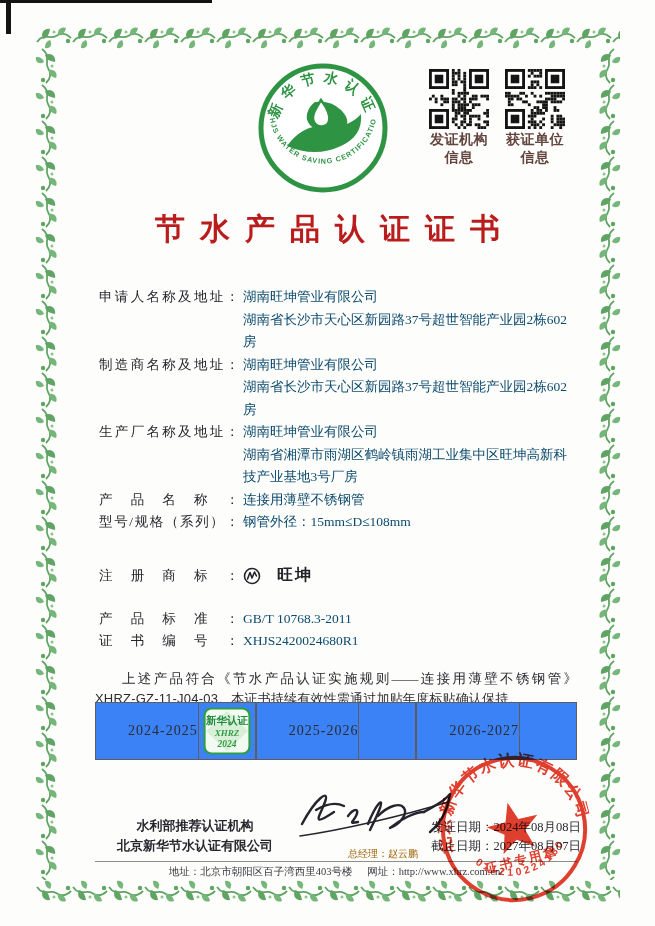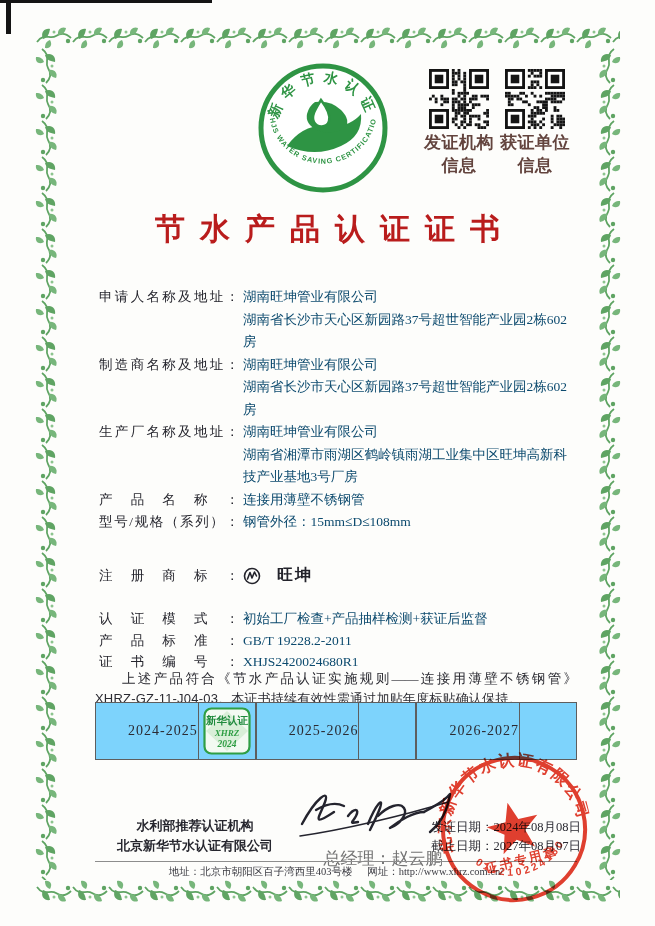--- a/index.html
+++ b/index.html
@@ -16,21 +16,21 @@
   .frame-top{left:36px;top:26px;width:584px;height:24px;}
   .frame-bottom{left:36px;top:879px;width:584px;height:24px;transform:scaleY(-1);}
   .frame-left{left:34px;top:48px;width:24px;height:832px;flex-direction:column;align-items:center;}
   .frame-right{left:598px;top:48px;width:24px;height:832px;flex-direction:column;align-items:center;transform:scaleX(-1);}
   .frame-left .m,.frame-right .m{transform:rotate(90deg);margin:6px -6px;}
 
   
   .emblem{position:absolute;left:257px;top:62px;width:132px;height:132px;}
   .qr{position:absolute;width:60px;height:60px;}
   .qr1{left:429px;top:69px;} .qr2{left:505px;top:69px;}
-  .qr-label{position:absolute;top:131px;width:72px;text-align:center;font-size:17px;
+  .qr-label{position:absolute;top:131px;width:72px;text-align:center;font-size:14px;
             font-weight:bold;color:#63443e;letter-spacing:.5px;}
   .qr-label1{left:423px;} .qr-label2{left:499px;}
 
   .title{position:absolute;left:0;top:209px;width:100%;text-align:center;
          font-family:"Liberation Sans",sans-serif;font-weight:900;font-size:30px;
          letter-spacing:15px;text-indent:15px;color:#b91c1c;}
 
   
   .fields{position:absolute;left:99px;width:478px;font-size:13.5px;line-height:22.5px;}
   .fields-main{top:286px;font-family:Liberation Serif, serif;} .fields-cert{top:608px;line-height:21.5px;}
@@ -43,30 +43,30 @@
   .tm-mark{display:flex;align-items:center;margin-left:4px;}
   .tm-name{font-family:"Liberation Sans",sans-serif;font-weight:900;font-size:16px;
            letter-spacing:2px;color:#23232b;margin-left:2px;padding-left:14px;}
 
   .statement{position:absolute;left:95px;top:669px;width:482px;font-size:13.5px;line-height:19.5px;}
   .statement .l1{text-indent:2em;text-align:justify;text-align-last:justify;}
   .statement .l2{font-family:"Liberation Sans",sans-serif;font-size:13px;letter-spacing:.2px;}
 
   
   .yearboxes{position:absolute;left:95px;top:702px;width:482px;display:flex;justify-content:space-between;}
-  .yearbox{width:146px;height:56px;border:1.5px solid #5e5e5e;display:flex;background:#7dd3fc;padding-left:32px;}
+  .yearbox{width:146px;height:56px;border:1.5px solid #5e5e5e;display:flex;background:#3b82f6;padding-left:32px;}
   .ycell-year{flex:1.25;display:flex;align-items:center;justify-content:center;
               font-size:14px;letter-spacing:1px;color:#2b2b33;}
   .ycell-sticker{flex:1;border-left:1.5px solid #5e5e5e;display:flex;align-items:center;justify-content:center;}
 
   
   .org{position:absolute;left:103px;top:816px;width:184px;text-align:center;
        font-size:13px;font-weight:bold;line-height:20px;color:#26262e;}
   .signature{position:absolute;left:292px;top:780px;width:170px;height:70px;}
-  .signer{position:absolute;left:298px;top:847px;width:170px;text-align:center;font-size:17px;color:#737373;}
+  .signer{position:absolute;left:298px;top:847px;width:170px;text-align:center;font-size:10px;color:#a16207;}
   .dates{position:absolute;left:431px;top:818px;font-size:12.5px;line-height:19px;color:#2a2a32;}
   .sepline{position:absolute;left:95px;top:861px;width:482px;border-top:1px solid #8d8d8d;}
   .footer{position:absolute;left:75px;top:865px;width:522px;text-align:center;
           font-size:10.5px;color:#3a3a41;}
   .footer span{margin:0 6px;}
 
   .stamp{position:absolute;left:437px;top:752px;width:154px;height:154px;
          transform:rotate(-14deg);mix-blend-mode:multiply;opacity:.93;z-index:5;}
 </style>
 </head>
@@ -1057,26 +1057,22 @@
       <svg width="18" height="18" viewBox="0 0 18 18">
         <circle cx="9" cy="9" r="7.5" fill="none" stroke="#23232b" stroke-width="1.6"></circle>
         <path d="M4.5 12 L7 5.5 L9 11 L11.5 5 L13.5 9" fill="none" stroke="#23232b" stroke-width="1.6" stroke-linecap="round" stroke-linejoin="round"></path>
       </svg>
     </span>
     <span class="tm-name">旺坤</span>
   </div>
 
   <div class="fields fields-cert">
     <div class="field">
-      <span class="flabel">认证模式：</span>
-      <span class="fvalue">初始工厂检查+产品抽样检测+获证后监督</span>
-    </div>
-    <div class="field">
       <span class="flabel">产品标准：</span>
-      <span class="fvalue">GB/T 19228.2-2011</span>
+      <span class="fvalue">GB/T 10768.3-2011</span>
     </div>
     <div class="field">
       <span class="flabel">证书编号：</span>
       <span class="fvalue">XHJS2420024680R1</span>
     </div>
   </div>
 
   <div class="statement">
     <div class="l1">上述产品符合《节水产品认证实施规则——连接用薄壁不锈钢管》</div>
     <div class="l2">XHRZ-GZ-11-J04-03。本证书持续有效性需通过加贴年度标贴确认保持。</div>

